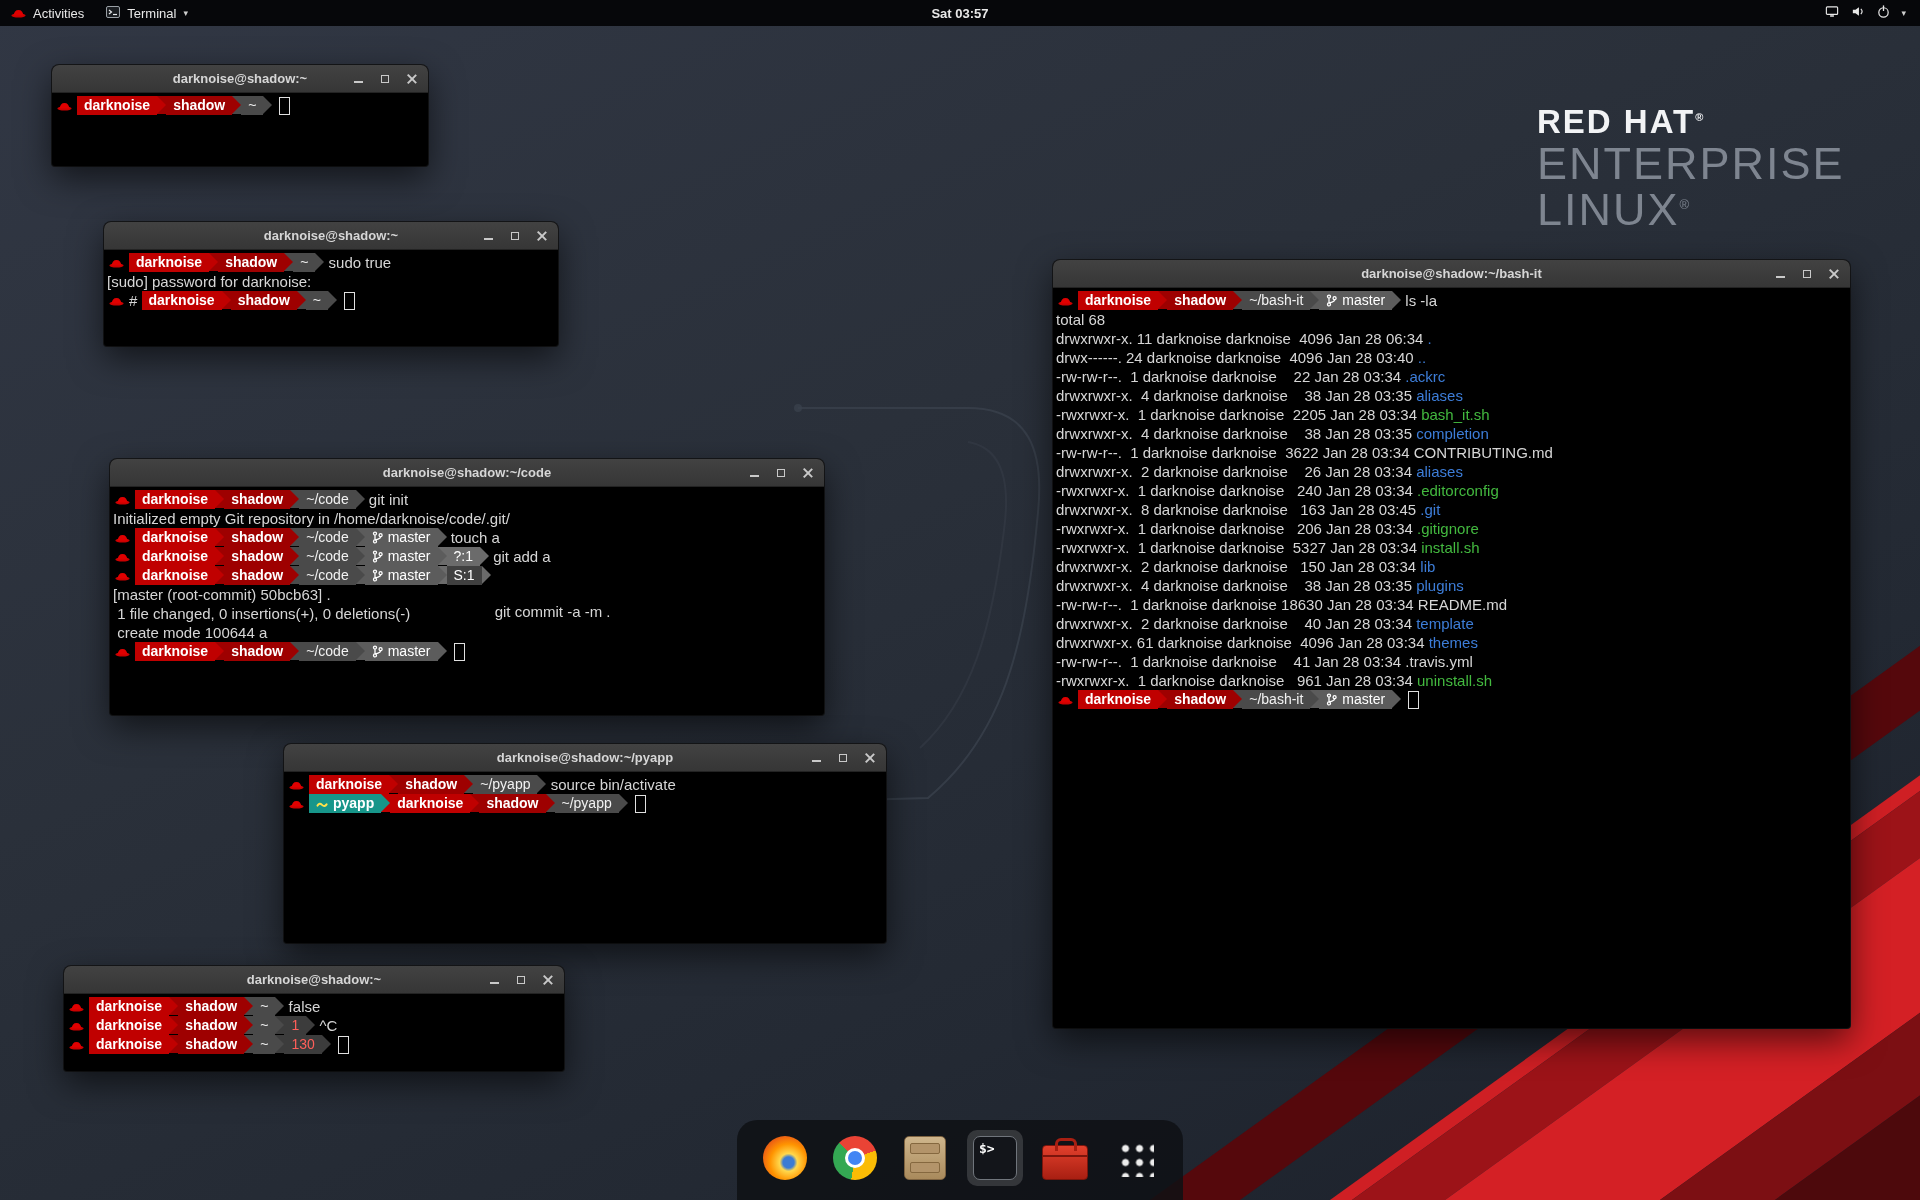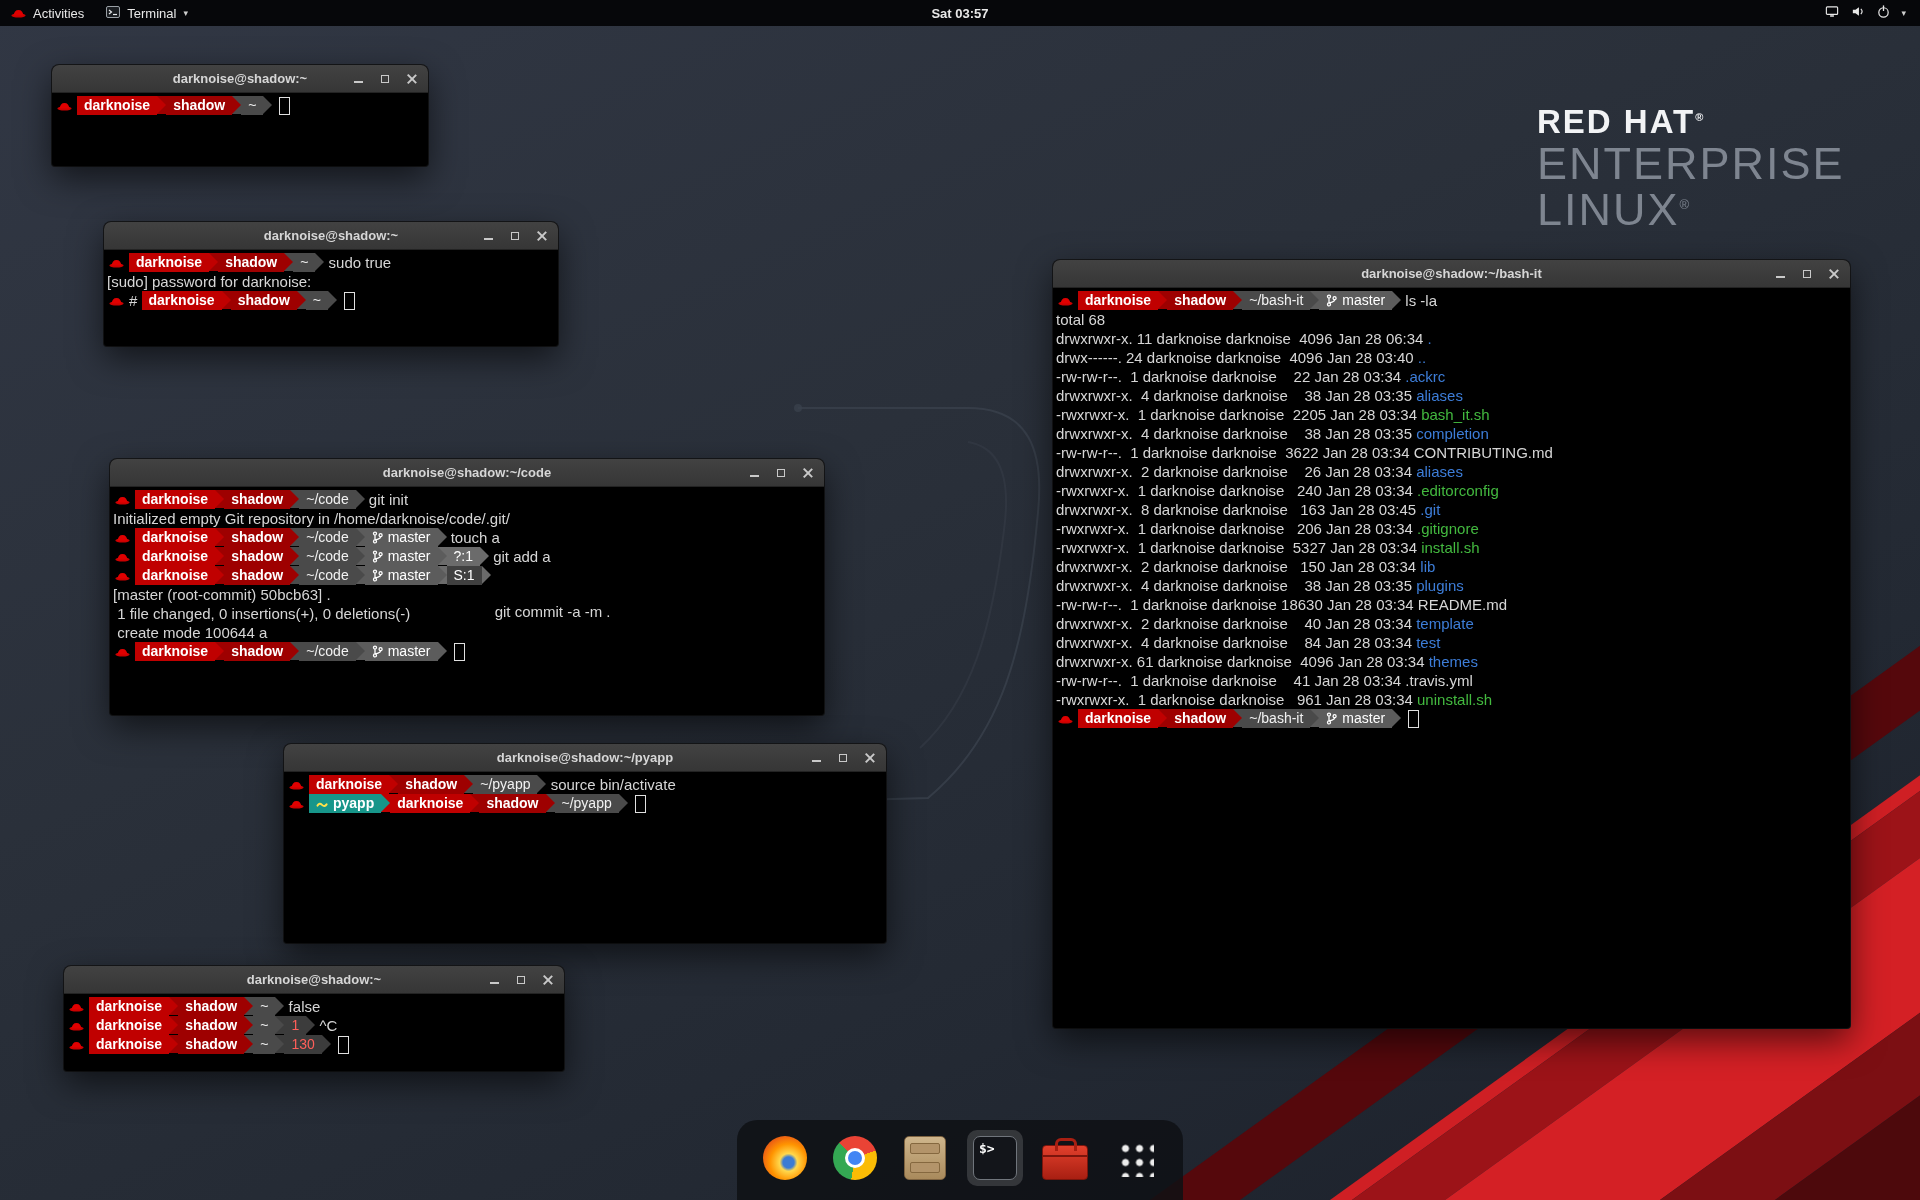--- a/index.html
+++ b/index.html
@@ -352,21 +352,20 @@
           <div class="tline"><span class="ttext" style="color: rgb(214, 214, 214);">-rw-rw-r--.  1 darknoise darknoise  3622 Jan 28 03:34 </span><span class="ttext" style="color: rgb(214, 214, 214);">CONTRIBUTING.md</span></div>
           <div class="tline"><span class="ttext" style="color: rgb(214, 214, 214);">drwxrwxr-x.  2 darknoise darknoise    26 Jan 28 03:34 </span><span class="ttext" style="color: rgb(61, 125, 216);">aliases</span></div>
           <div class="tline"><span class="ttext" style="color: rgb(214, 214, 214);">-rwxrwxr-x.  1 darknoise darknoise   240 Jan 28 03:34 </span><span class="ttext" style="color: rgb(67, 185, 63);">.editorconfig</span></div>
           <div class="tline"><span class="ttext" style="color: rgb(214, 214, 214);">drwxrwxr-x.  8 darknoise darknoise   163 Jan 28 03:45 </span><span class="ttext" style="color: rgb(61, 125, 216);">.git</span></div>
           <div class="tline"><span class="ttext" style="color: rgb(214, 214, 214);">-rwxrwxr-x.  1 darknoise darknoise   206 Jan 28 03:34 </span><span class="ttext" style="color: rgb(67, 185, 63);">.gitignore</span></div>
           <div class="tline"><span class="ttext" style="color: rgb(214, 214, 214);">-rwxrwxr-x.  1 darknoise darknoise  5327 Jan 28 03:34 </span><span class="ttext" style="color: rgb(67, 185, 63);">install.sh</span></div>
           <div class="tline"><span class="ttext" style="color: rgb(214, 214, 214);">drwxrwxr-x.  2 darknoise darknoise   150 Jan 28 03:34 </span><span class="ttext" style="color: rgb(61, 125, 216);">lib</span></div>
           <div class="tline"><span class="ttext" style="color: rgb(214, 214, 214);">drwxrwxr-x.  4 darknoise darknoise    38 Jan 28 03:35 </span><span class="ttext" style="color: rgb(61, 125, 216);">plugins</span></div>
           <div class="tline"><span class="ttext" style="color: rgb(214, 214, 214);">-rw-rw-r--.  1 darknoise darknoise 18630 Jan 28 03:34 </span><span class="ttext" style="color: rgb(214, 214, 214);">README.md</span></div>
           <div class="tline"><span class="ttext" style="color: rgb(214, 214, 214);">drwxrwxr-x.  2 darknoise darknoise    40 Jan 28 03:34 </span><span class="ttext" style="color: rgb(61, 125, 216);">template</span></div>
-          <div class="tline"><span class="ttext" style="color: rgb(214, 214, 214);">drwxrwxr-x.  4 darknoise darknoise    84 Jan 28 03:34 </span><span class="ttext" style="color: rgb(61, 125, 216);">test</span></div>
           <div class="tline"><span class="ttext" style="color: rgb(214, 214, 214);">drwxrwxr-x. 61 darknoise darknoise  4096 Jan 28 03:34 </span><span class="ttext" style="color: rgb(61, 125, 216);">themes</span></div>
           <div class="tline"><span class="ttext" style="color: rgb(214, 214, 214);">-rw-rw-r--.  1 darknoise darknoise    41 Jan 28 03:34 </span><span class="ttext" style="color: rgb(214, 214, 214);">.travis.yml</span></div>
           <div class="tline"><span class="ttext" style="color: rgb(214, 214, 214);">-rwxrwxr-x.  1 darknoise darknoise   961 Jan 28 03:34 </span><span class="ttext" style="color: rgb(67, 185, 63);">uninstall.sh</span></div>
           <div class="tline"><span class="phat"><svg width="15" height="11" viewBox="0 0 20 14">
                 <ellipse cx="10" cy="11" rx="9.5" ry="2.8" fill="#c00"></ellipse>
                 <path d="M3.5 11 Q4.2 3.5 10 3.5 Q15.8 3.5 16.5 11 Z" fill="#e00000"></path>
               </svg></span><span class="pseg b" style="background: rgb(192, 0, 0); color: rgb(255, 255, 255);">darknoise</span><span class="psep" style="border-left-color: rgb(192, 0, 0); background: rgb(158, 0, 0);"></span><span class="pseg b" style="background: rgb(158, 0, 0); color: rgb(255, 255, 255);">shadow</span><span class="psep" style="border-left-color: rgb(158, 0, 0); background: rgb(74, 74, 74);"></span><span class="pseg" style="background: rgb(74, 74, 74); color: rgb(242, 242, 242);">~/bash-it</span><span class="psep" style="border-left-color: rgb(74, 74, 74); background: rgb(92, 92, 92);"></span><span class="pseg" style="background: rgb(92, 92, 92); color: rgb(255, 255, 255);"><span class="seg-ic"><svg width="11" height="13" viewBox="0 0 11 13">
                   <g fill="none" stroke="currentColor" stroke-width="1.3">
                     <circle cx="3" cy="2.6" r="1.5"></circle>
                     <circle cx="3" cy="10.4" r="1.5"></circle>

